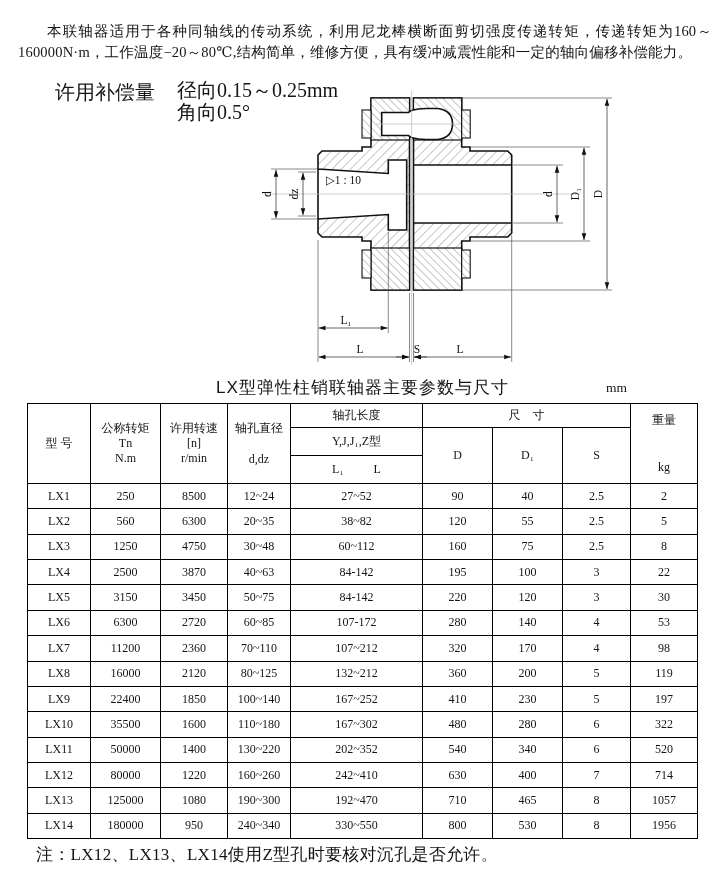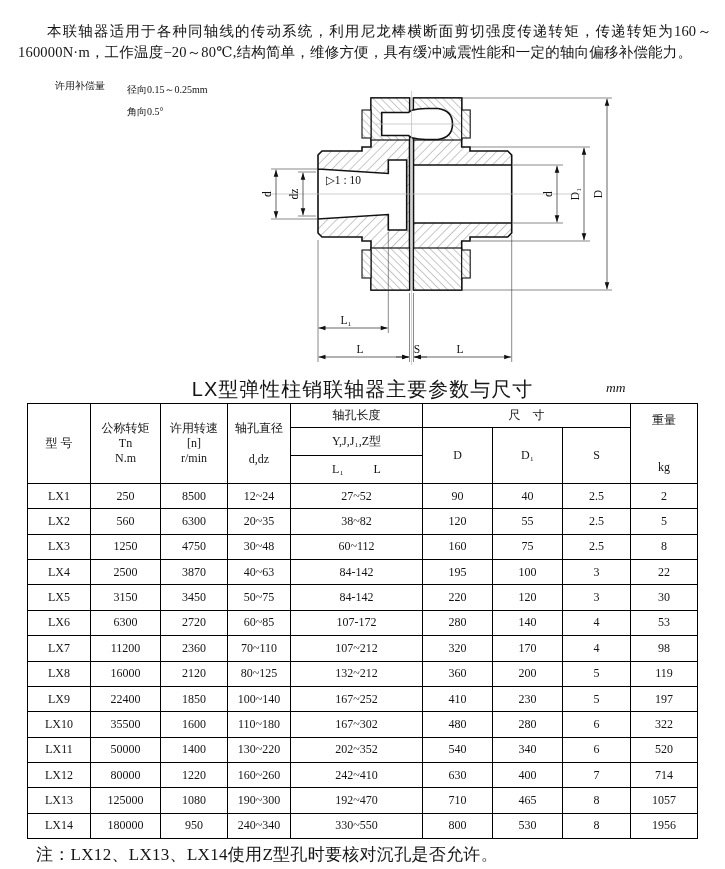--- a/index.html
+++ b/index.html
@@ -2,31 +2,31 @@
 <html><head>
 <meta charset="utf-8">
 <style>
   html,body{margin:0;padding:0;background:#fff;}
   body{width:725px;height:869px;position:relative;font-family:"Liberation Serif","DejaVu Serif",serif;color:#141414;}
   .page{position:absolute;inset:0;background:#fff;overflow:hidden;padding-left:9px;}
 
   .intro{position:absolute;left:18px;top:6px;width:694px;font-size:14.5px;line-height:21.5px;
          text-align:justify;text-indent:2em;letter-spacing:0.2px;}
 
-  .comp{position:absolute;left:55px;top:79px;display:flex;font-size:10px;}
+  .comp{position:absolute;left:55px;top:79px;display:flex;font-size:20px;}
   .comp-label{margin-right:22px;white-space:nowrap;}
   .comp-vals div{line-height:22px;white-space:nowrap;}
 
   .drawing{position:absolute;left:250px;top:85px;width:475px;height:290px;}
   .drawing svg{display:block;}
   .dim-text{font-family:"Liberation Serif","DejaVu Serif",serif;font-size:11.5px;fill:#111;}
 
   .tbl-title{position:absolute;left:0;top:376px;width:725px;text-align:center;
-             font-family:"Liberation Sans","DejaVu Sans",sans-serif;font-size:20px;letter-spacing:1px;}
-  .tbl-unit{position:absolute;left:606px;top:380px;font-size:13.5px;font-style:italic;}
+             font-family:"Liberation Sans","DejaVu Sans",sans-serif;font-size:17px;letter-spacing:1px;}
+  .tbl-unit{position:absolute;left:606px;top:380px;font-size:13.5px;}
 
   .tbl-wrap{position:absolute;left:27px;top:403px;}
   table{border-collapse:collapse;table-layout:fixed;width:670px;border:1.5px solid #000;}
   th,td{border:1px solid #000;text-align:center;vertical-align:middle;font-weight:normal;
         font-size:12px;padding:0;line-height:1.25;overflow:hidden;}
   tr.hr1{height:24px}
   tr.hr2{height:28px}
   tr.hr3{height:28px}
   tbody tr{height:25.36px}
   .vgap-top{margin-bottom:16px;}

